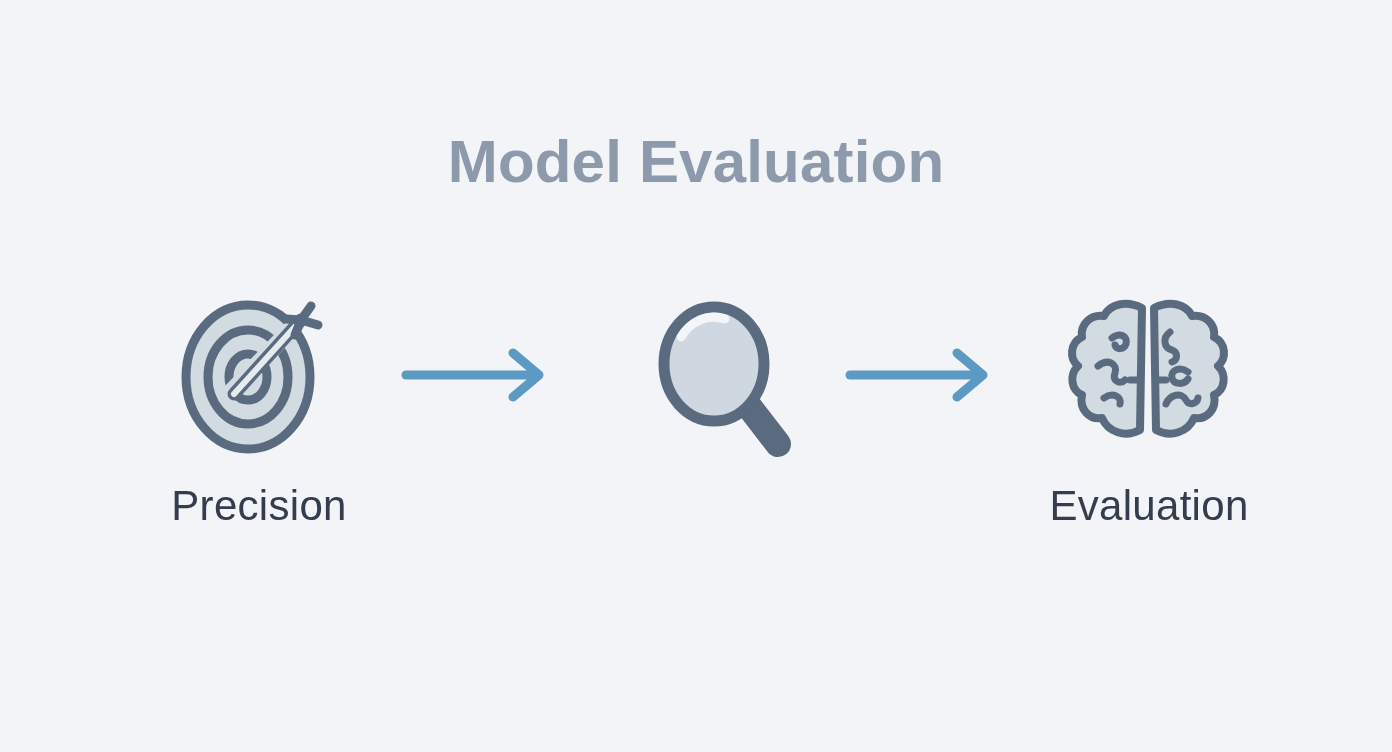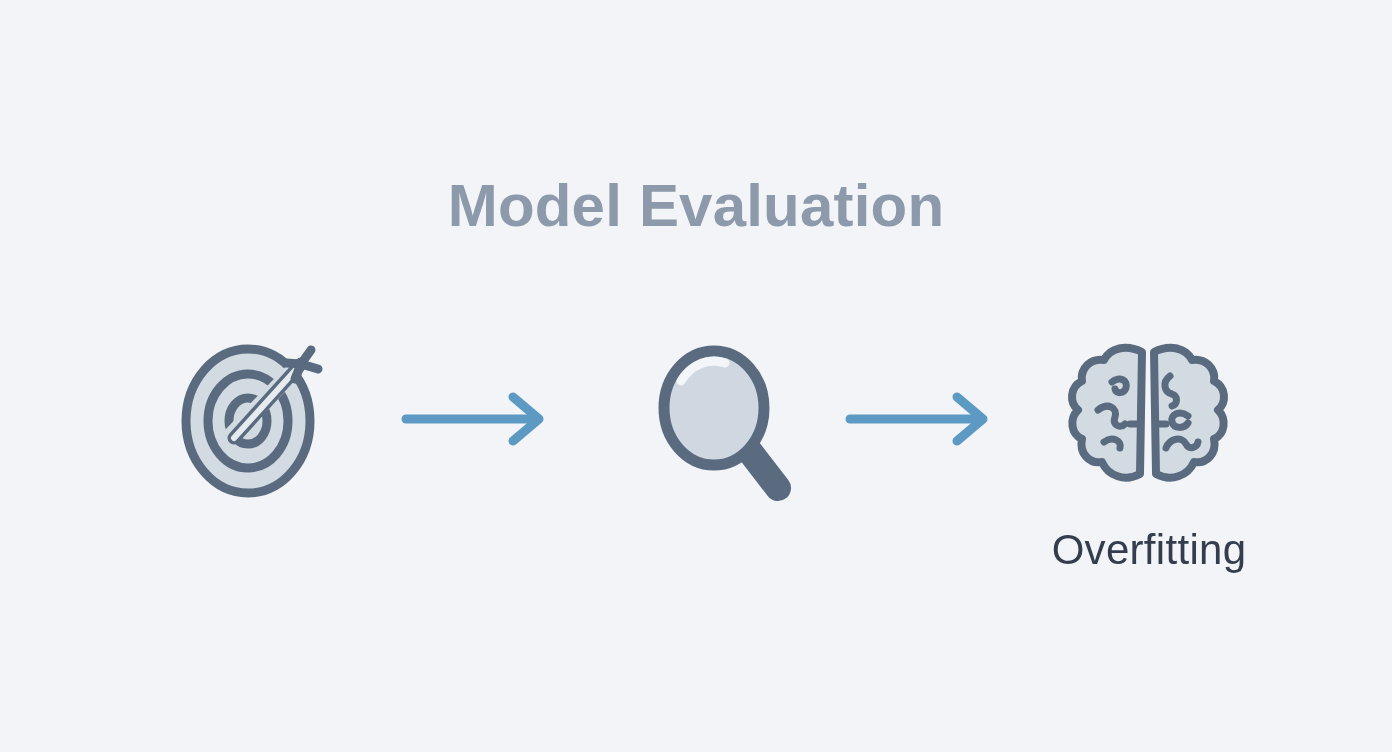--- a/index.html
+++ b/index.html
@@ -14,21 +14,20 @@
     background: #f2f4f7;
     font-family: "Liberation Sans", "DejaVu Sans", sans-serif;
     -webkit-font-smoothing: antialiased;
   }
 
   .canvas {
     position: relative;
     width: 1392px;
     height: 592px;
     background: #f2f4f7;
-    margin-top: 44px;
   }
 
   
   .page-title {
     position: absolute;
     left: 0;
     top: 132px;
     width: 1392px;
     text-align: center;
     font-size: 60px;
@@ -186,16 +185,17 @@
           <path d="M 130 80 C 122 74 112 78 114 86 C 116 93 126 93 130 87"></path>
           <path d="M 108 112 C 112 102 124 100 128 108 C 131 114 139 112 140 106"></path>
           <path d="M 98 88 L 108 88"></path>
         </g>
       </svg>
     </div>
 
   </div>
 
   <div class="labels-row">
-    <div class="step-label label-3">Overfitting</div>
+    <div class="step-label label-1">Precision</div>
+    <div class="step-label label-3">Evaluation</div>
   </div>
 
 </div>
 
 </body></html>

